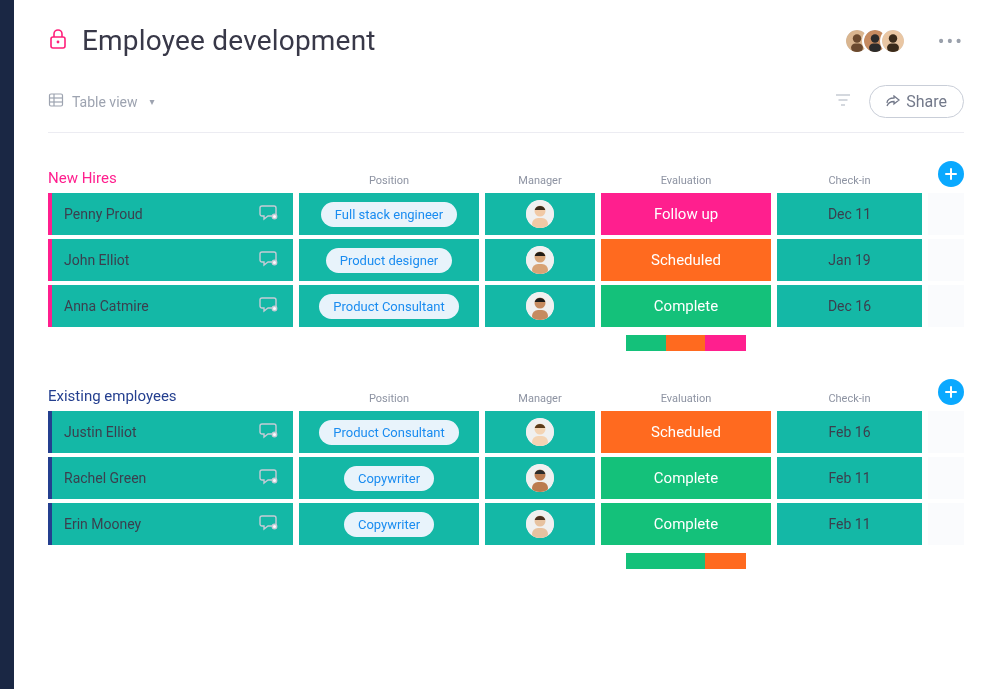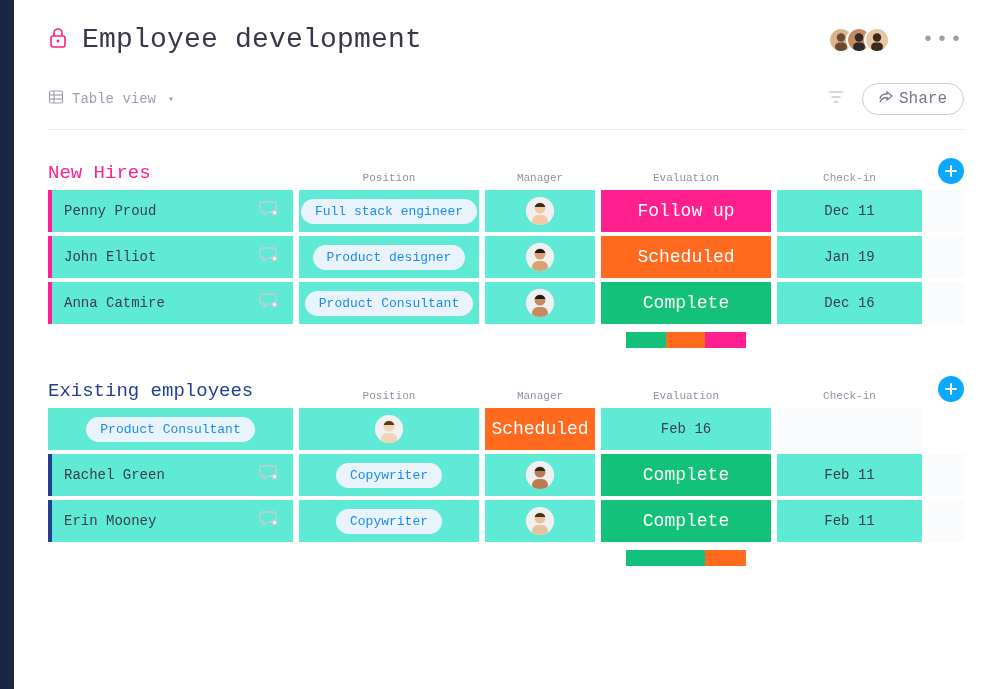--- a/index.html
+++ b/index.html
@@ -7,21 +7,20 @@
   body {
     font-family: -apple-system, BlinkMacSystemFont, "Segoe UI", Roboto, "Helvetica Neue", Arial, sans-serif;
     background: #fff;
     color: #2e2e3a;
     font-size: 14px;
   }
   .app {
     display: flex;
     min-height: 689px;
     width: 835px;
-    font-family: Liberation Mono, monospace;
   }
   .left-rail {
     width: 14px;
     background: #1a2744;
     flex: 0 0 14px;
   }
   .main {
     flex: 1;
     padding: 24px 28px 0 34px;
   }
@@ -85,21 +84,21 @@
   
   .section { margin-top: 28px; }
   .section-head {
     display: grid;
     grid-template-columns: 245px 180px 110px 170px 145px 36px;
     align-items: end;
     column-gap: 6px;
     padding-bottom: 6px;
   }
   .section-title {
-    font-size: 19px;
+    font-size: 15px;
     font-weight: 400;
   }
   .new-hires-title { color: #ff1f8e; }
   .existing-title { color: #243f8f; }
   .col-label {
     color: #8d93a2;
     font-size: 11px;
     text-align: center;
   }
   .add-btn {
@@ -115,21 +114,21 @@
   
   .row {
     display: grid;
     grid-template-columns: 245px 180px 110px 170px 145px 36px;
     column-gap: 6px;
     align-items: stretch;
     margin-bottom: 4px;
     height: 42px;
   }
   .cell {
-    background: #5eead4;
+    background: #14b8a6;
     display: flex;
     align-items: center;
     justify-content: center;
     position: relative;
   }
   .name-cell {
     justify-content: space-between;
     padding: 0 14px 0 16px;
   }
   .name-cell::before {
@@ -151,21 +150,21 @@
     white-space: nowrap;
   }
   .mgr-avatar {
     width: 28px; height: 28px; border-radius: 50%;
     background: #eee; display:flex; align-items:center; justify-content:center; overflow:hidden;
   }
   .eval-cell { padding: 0; }
   .eval-pill {
     width: 100%; height: 100%;
     display: flex; align-items:center; justify-content:center;
-    color: #fff; font-size: 18px;
+    color: #fff; font-size: 15px;
   }
   .eval-FollowUp { background: #ff1f8e; }
   .eval-Scheduled { background: #ff6a1f; }
   .eval-Complete  { background: #14c17a; }
   .date-text { color: #3b3f4e; }
   .trailer { background: #fafbfd; }
 
   
   .summary-row {
     display: grid;
@@ -378,20 +377,27 @@
             <div class="col-label">Evaluation</div>
             <div class="col-label">Check-in</div>
             <div class="add-btn">
               <svg width="14" height="14" viewBox="0 0 14 14">
                 <line x1="7" y1="2" x2="7" y2="12" stroke="#fff" stroke-width="2" stroke-linecap="round"></line>
                 <line x1="2" y1="7" x2="12" y2="7" stroke="#fff" stroke-width="2" stroke-linecap="round"></line>
               </svg>
             </div>
           </div>
           <div class="row">
+            <div class="cell name-cell bar-blue">
+              <span class="name-text">Justin Elliot</span>
+              <span class="comment-icon"><svg width="20" height="18" viewBox="0 0 20 18" fill="none" stroke="currentColor" stroke-width="1.4">
+                  <path d="M3 2h12a2 2 0 0 1 2 2v6a2 2 0 0 1-2 2H9l-4 3v-3H3a2 2 0 0 1-2-2V4a2 2 0 0 1 2-2z"></path>
+                  <circle cx="15.5" cy="12.5" r="2.2" fill="#fafbfd"></circle>
+                </svg></span>
+            </div>
             <div class="cell">
               <span class="pos-pill">Product Consultant</span>
             </div>
             <div class="cell">
               <div class="mgr-avatar">
                 <svg viewBox="0 0 28 28">
                   <circle cx="14" cy="14" r="14" fill="#f0f0f0"></circle>
                   <circle cx="14" cy="11" r="5.5" fill="#f3d3b3"></circle>
                   <path d="M14 6a5.5 5.5 0 0 1 5.3 4H8.7A5.5 5.5 0 0 1 14 6z" fill="#5a3a1a"></path>
                   <rect x="6" y="18" width="16" height="12" rx="6" fill="#f3d3b3"></rect>

